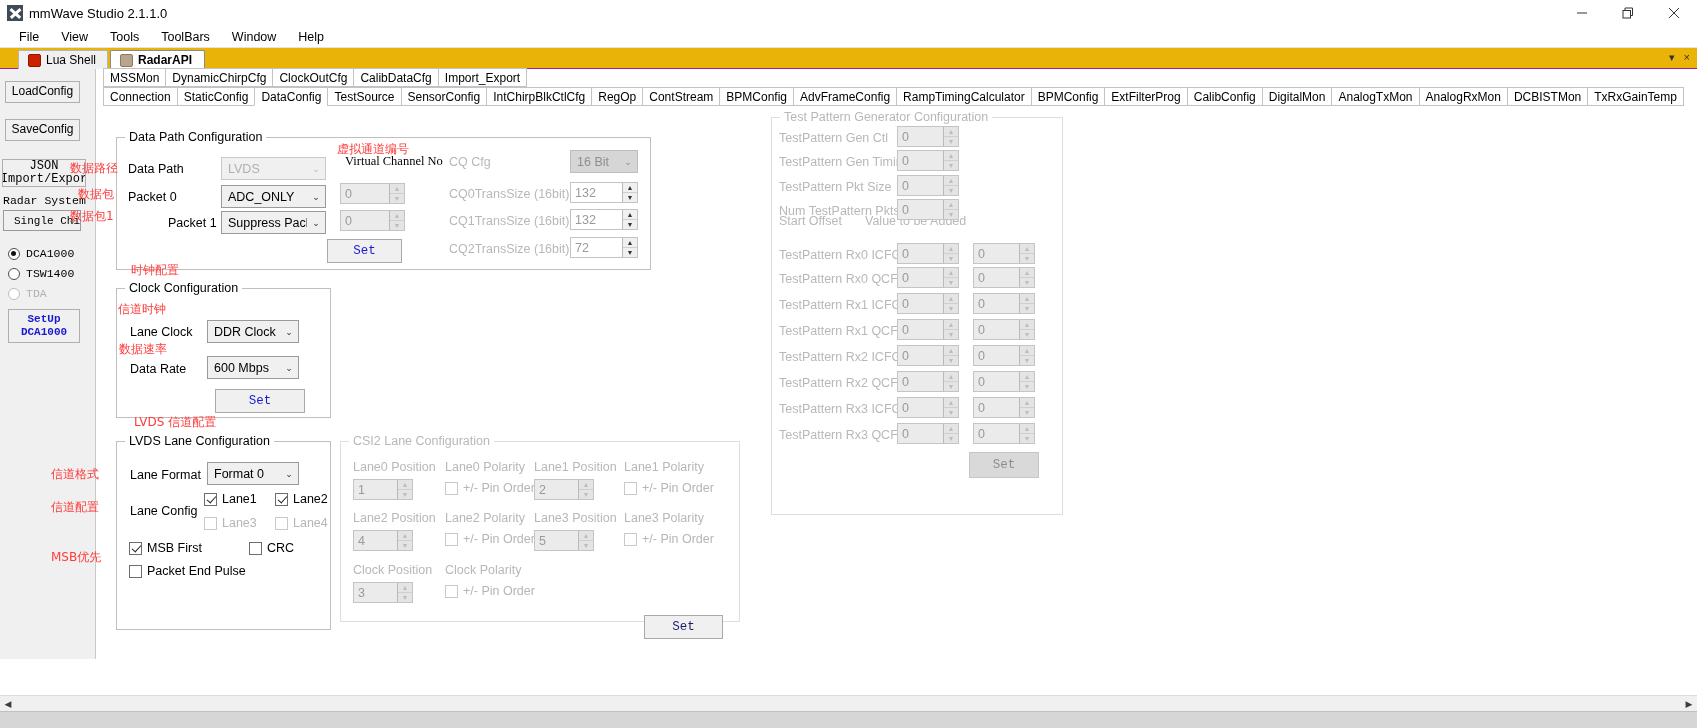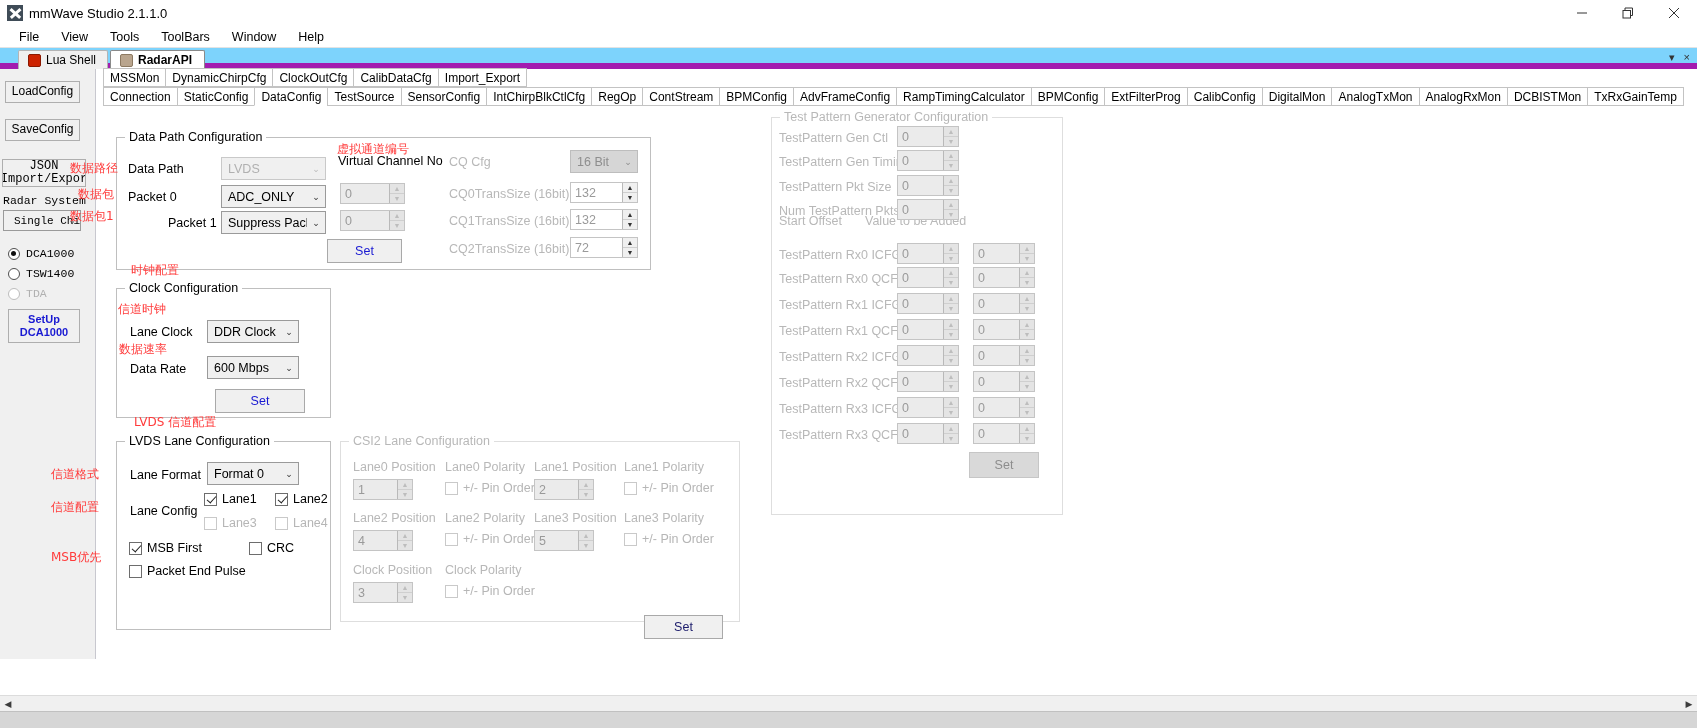--- a/index.html
+++ b/index.html
@@ -41,21 +41,21 @@
   .menubar {
     position:absolute; left:0; top:26px; width:1697px; height:22px;
     background:#fff; display:flex; align-items:center; padding-left:8px;
     border-bottom:1px solid #e3e3e3;
   }
   .menu-item { padding:2px 11px; font-size:12.5px; color:#000; }
 
   
   .toptabs {
     position:absolute; left:0; top:48px; width:1697px; height:21px;
-    background:#7dd3fc; border-bottom:6px solid #a21caf;
+    background:#eab308; border-bottom:1px solid #a21caf;
   }
   .toptab {
     position:absolute; top:2px; height:19px;
     display:flex; align-items:center; gap:5px;
     padding:0 10px 0 9px; font-size:12px;
     background:#f0f0f0;
     border:1px solid #b4b4b4; border-bottom:none;
     border-top-left-radius:2px; border-top-right-radius:2px;
   }
   .toptab.active { background:#ffffff; font-weight:bold; border-color:#8a8a8a; }
@@ -110,21 +110,21 @@
     width:5.2px; height:5.2px; border-radius:50%; background:#111;
   }
   .radio.dis { border-color:#bdbdbd; }
   .radio-row.dis { color:#b0b0b0; }
   #r-dca { top:178px; }
   #r-tsw { top:198px; }
   #r-tda { top:218px; }
   #setupdca {
     left:8px; top:240px; width:72px; height:34px;
     color:#1919d2; font-weight:bold;
-    font-family:Liberation Sans, sans-serif; font-size:11px;
+    font-family:Liberation Mono, monospace; font-size:11px;
     flex-direction:column; line-height:1.2;
   }
 
   
   .zh {
     position:absolute; color:#ff3b3b; white-space:nowrap;
     font-family:"DejaVu Sans", sans-serif; font-size:12px;
   }
 
   
@@ -212,21 +212,21 @@
   .cbx.dis { color:#b6b6b6; }
   .cbx .box.checked::after {
     content:""; position:absolute; left:3.5px; top:0.5px;
     width:4px; height:8px; border:solid #222; border-width:0 1.7px 1.7px 0;
     transform: rotate(42deg);
   }
 
   .setbtn {
     position:absolute; background:#f0f0f0; border:1px solid #a9a9a9;
     display:flex; align-items:center; justify-content:center;
-    font-size:12.5px; color:#1919d2;
+    font-size:12.5px; color:#1919d2;font-family:Liberation Mono, monospace;
   }
   .setbtn.grey { color:#8d8d8d; background:#d9d9d9; border-color:#c6c6c6; }
   .setbtn.dark { color:#1b1b6b; }
 
   
   .zhbox {
     position:absolute; border:1px dashed #3a8fd8;
     color:#ff3b3b; font-family:"DejaVu Sans", sans-serif; font-size:13px;
     padding:1px 3px; background:transparent;
   }
@@ -385,21 +385,21 @@
       <span class="cv">ADC_ONLY</span>
       <span class="carr">⌄</span>
     </div>
 
     <div class="lbl" style="left:31px; top:109px;margin-left:40px;">Packet 1</div>
     <div class="combo" style="left:124px; top:104px; width:105px;">
       <span class="cv">Suppress Pack</span>
       <span class="carr">⌄</span>
     </div>
 
-    <div class="lbl" style="left:241px; top:47px;">Virtual Channel No</div>
+    <div class="lbl" style="left:248px; top:47px;font-family:Liberation Serif, serif;">Virtual Channel No</div>
     <div class="spin dis" style="left:243px; top:76px; width:65px;">
       <span class="sv">0</span>
       <span class="btns">
           <span>▲</span>
           <span>▼</span>
         </span>
     </div>
     <div class="spin dis" style="left:243px; top:103px; width:65px;">
       <span class="sv">0</span>
       <span class="btns">

